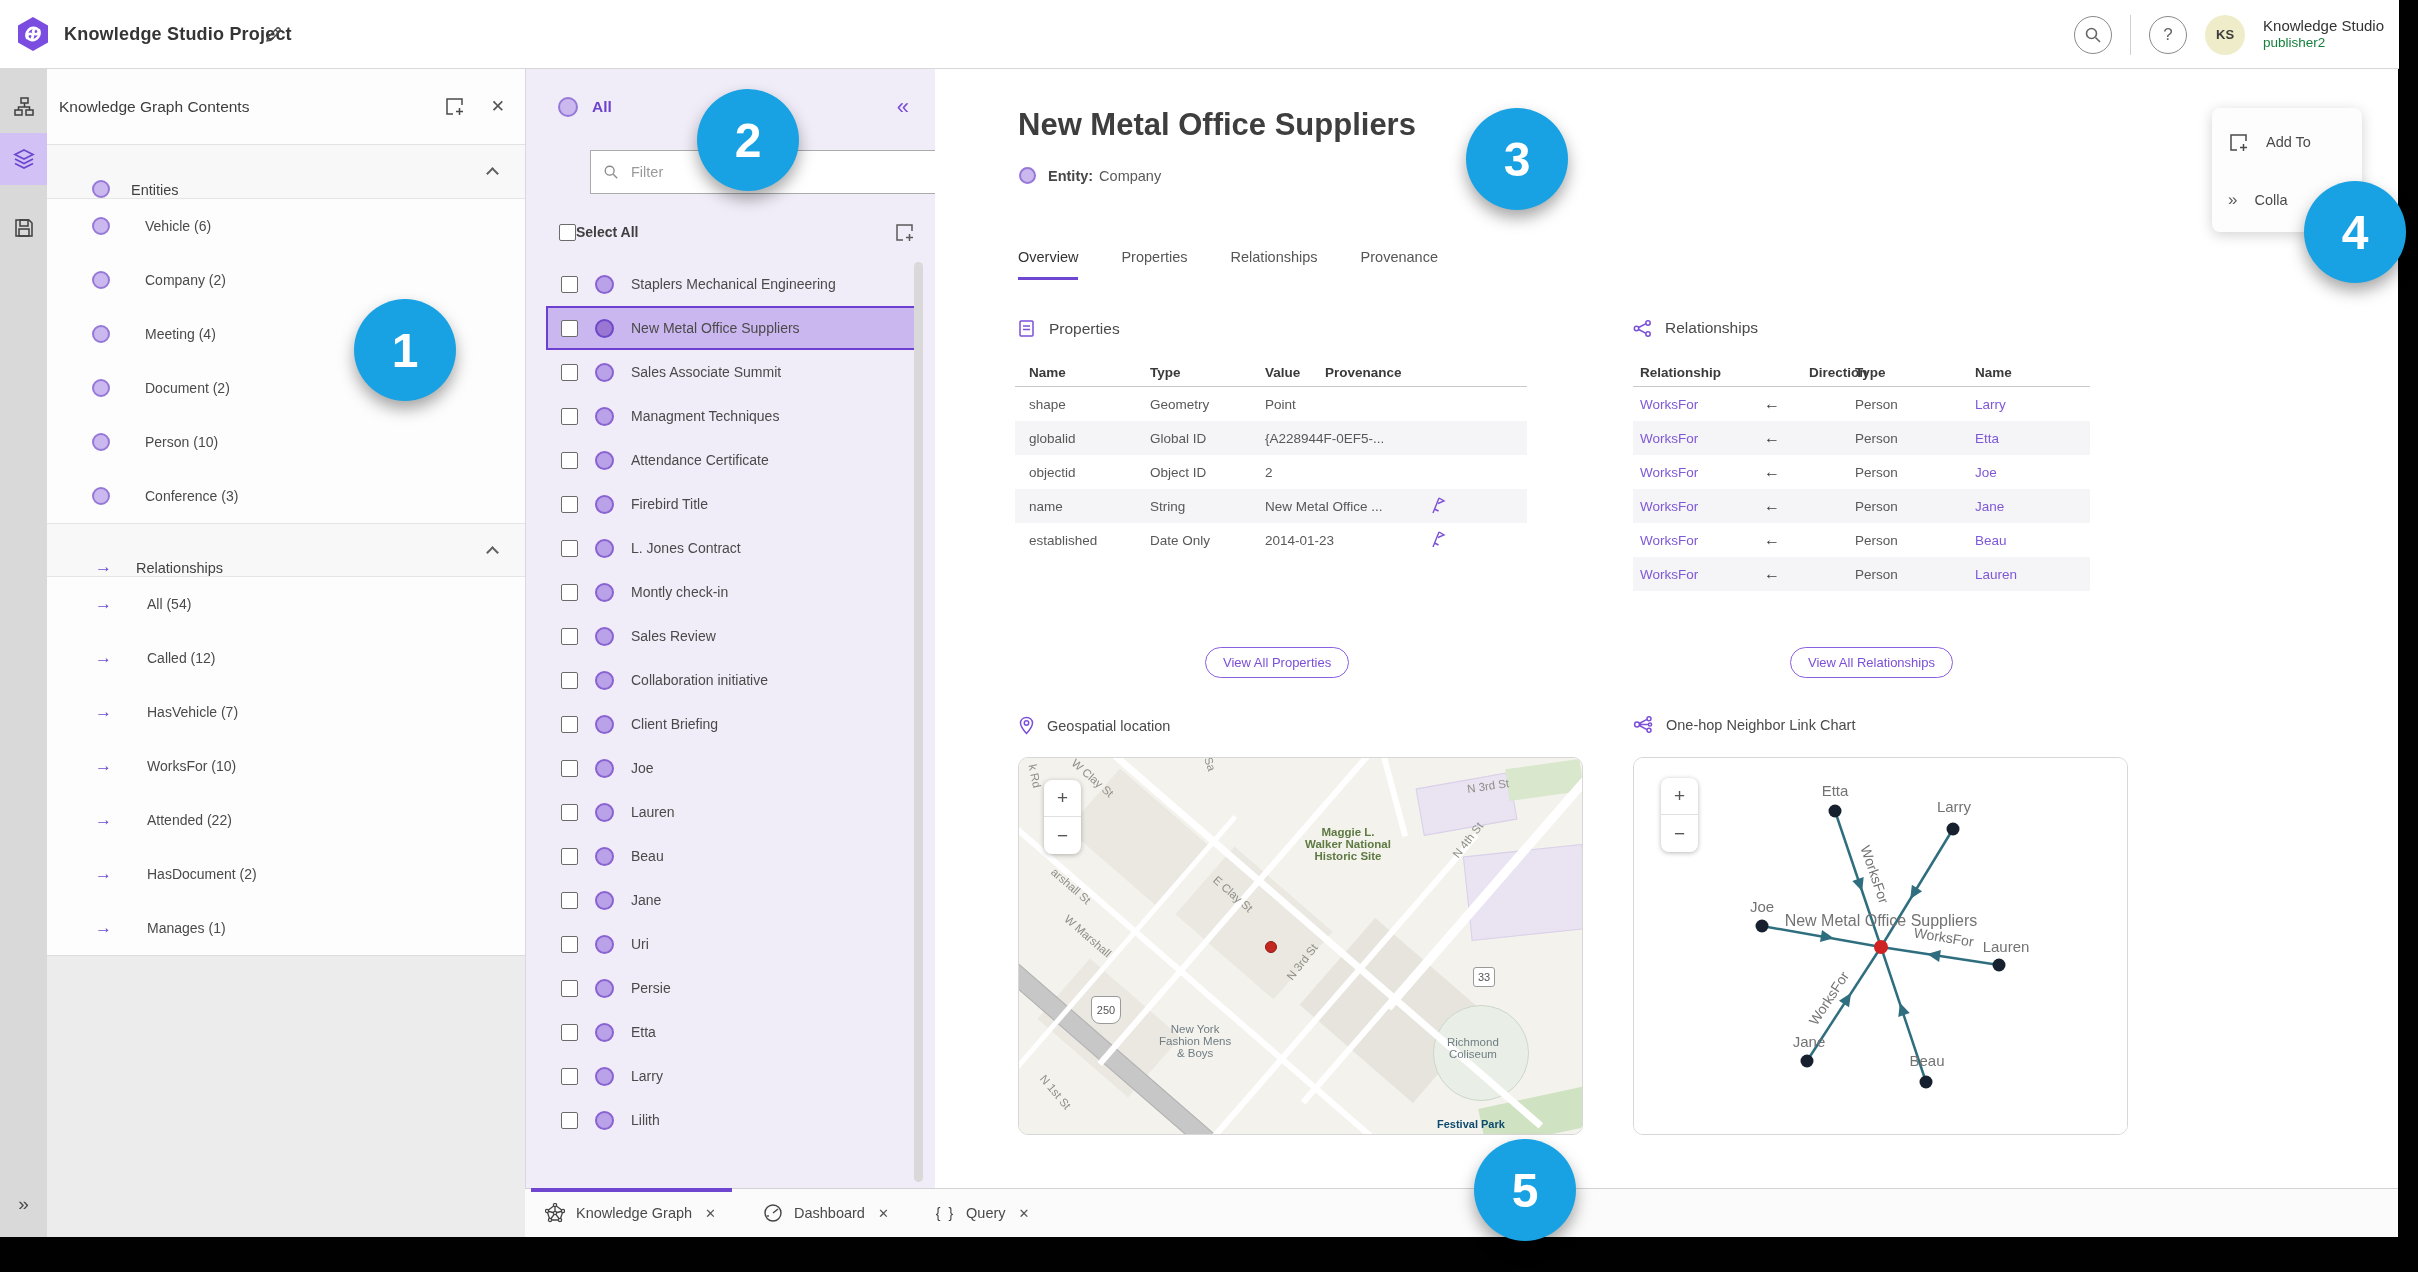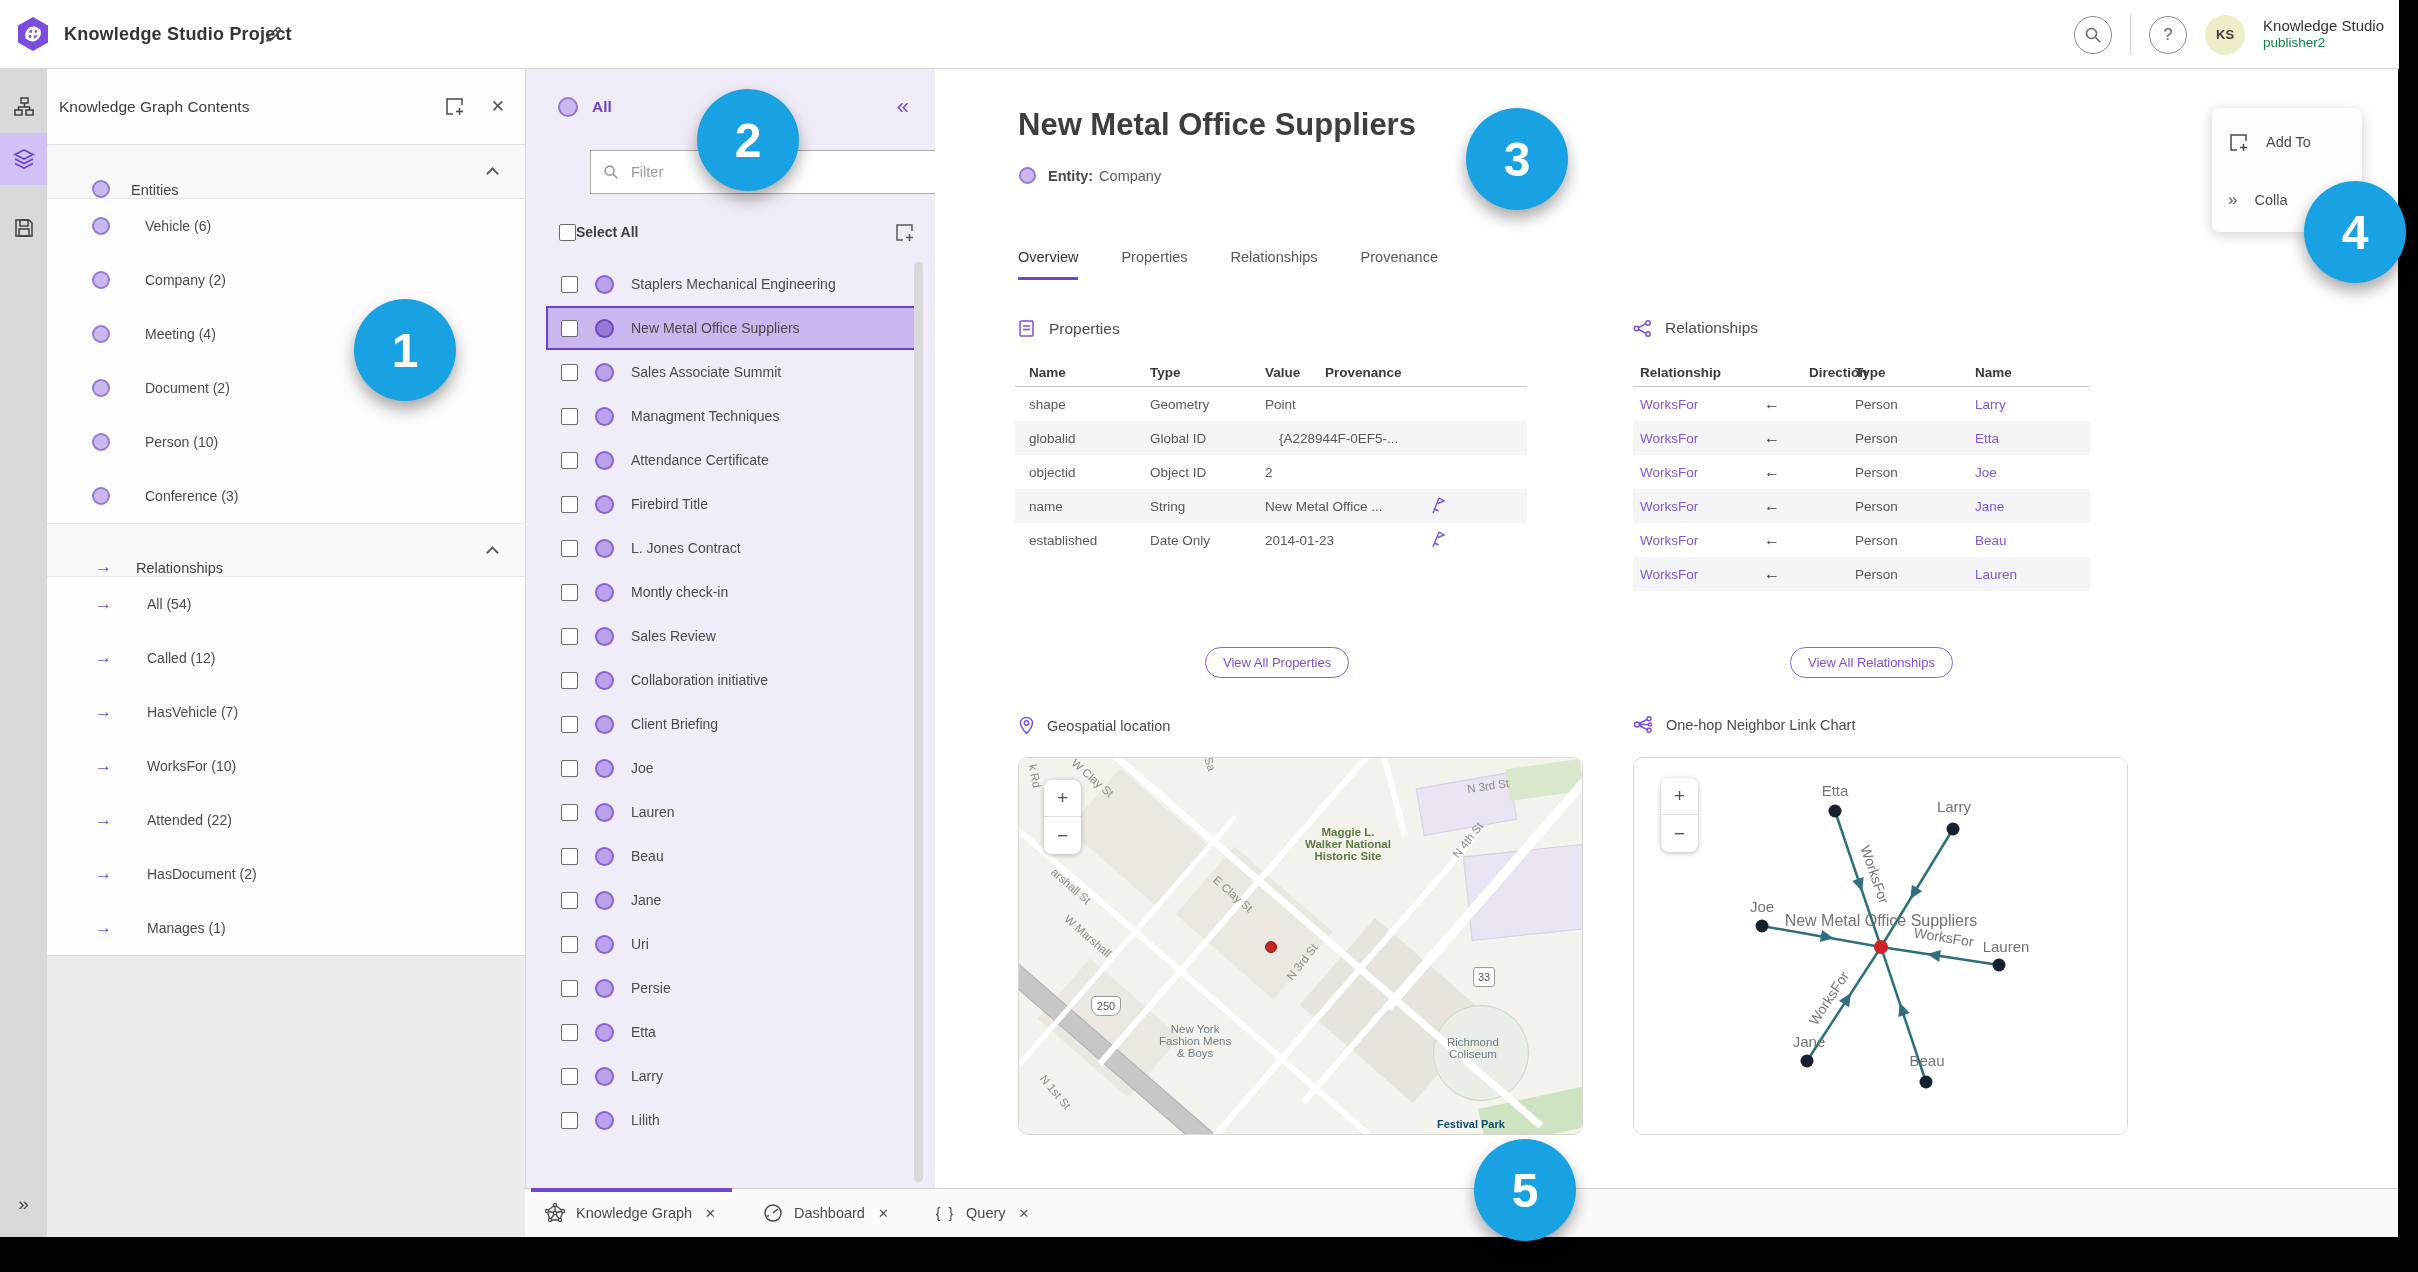--- a/index.html
+++ b/index.html
@@ -122,21 +122,21 @@
   .map { background:#f4f2ec; position:relative; width:100%; height:100%; }
   .street { position:absolute; background:#fff; }
   .blockshape { position:absolute; }
   .mlabel { position:absolute; font-size:11.5px; color:#8a8a84; white-space:pre-line; text-align:center; }
   .mlabel.street-lb { color:#8f8f88; }
   .mlabel.green { color:#5d7a43; font-weight:bold; }
   .mlabel.brightgreen { color:#0c4a6e; font-weight:bold; font-size:11px; }
   .mlabel.poi { color:#6f7d84; }
   .shield { position:absolute; background:#fff; border:1px solid #9a9a9a; color:#555; font-size:11px;
             display:flex; align-items:center; justify-content:center; }
-  .shield.us { width:30px; height:20px; border-radius:4px 4px 9px 9px; }
+  .shield.us { width:30px; height:28px; border-radius:4px 4px 9px 9px; }
   .shield.sq { width:22px; height:20px; border-radius:3px; }
   .red-dot { position:absolute; width:12px; height:12px; border-radius:50%; background:#c3271f;
              border:1px solid #8e1b15; }
 
   
   .lchart { position:relative; width:100%; height:100%; background:#fff; }
   .lchart svg text { font-family:"Liberation Sans", sans-serif; fill:#737373; }
 
   
   .floatp { position:absolute; left:2212px; top:108px; width:150px; height:124px; background:#fdfdfd;
@@ -471,21 +471,21 @@
       <div class="t-rows">
         <div class="t-row">
             <span class="t-cell" style="left:14px;">shape</span>
             <span class="t-cell" style="left:135px;">Geometry</span>
             <span class="t-cell" style="left:250px;">Point</span>
 
           </div>
           <div class="t-row">
             <span class="t-cell" style="left:14px;">globalid</span>
             <span class="t-cell" style="left:135px;">Global ID</span>
-            <span class="t-cell" style="left:264px;text-align:right;">{A228944F-0EF5-...</span>
+            <span class="t-cell" style="left:250px;text-align:right;">{A228944F-0EF5-...</span>
 
           </div>
           <div class="t-row">
             <span class="t-cell" style="left:14px;">objectid</span>
             <span class="t-cell" style="left:135px;">Object ID</span>
             <span class="t-cell" style="left:250px;">2</span>
 
           </div>
           <div class="t-row has-flag">
             <span class="t-cell" style="left:14px;">name</span>

